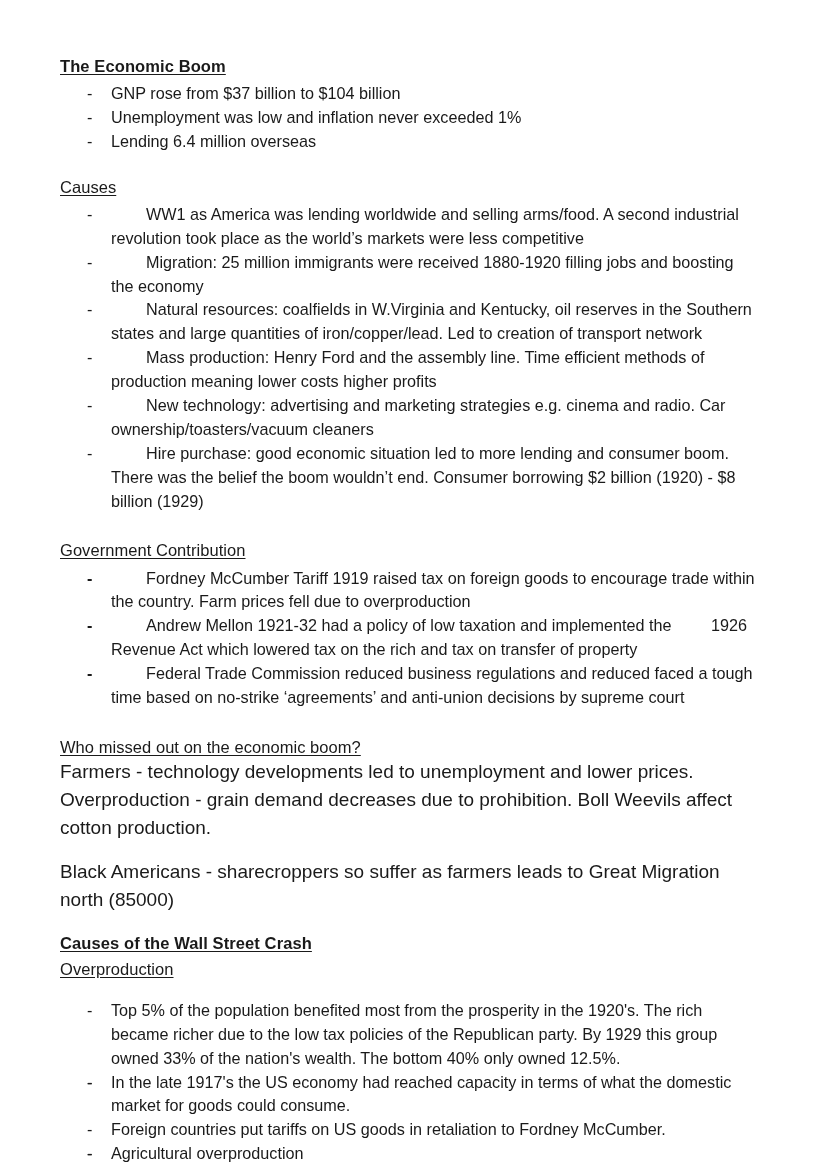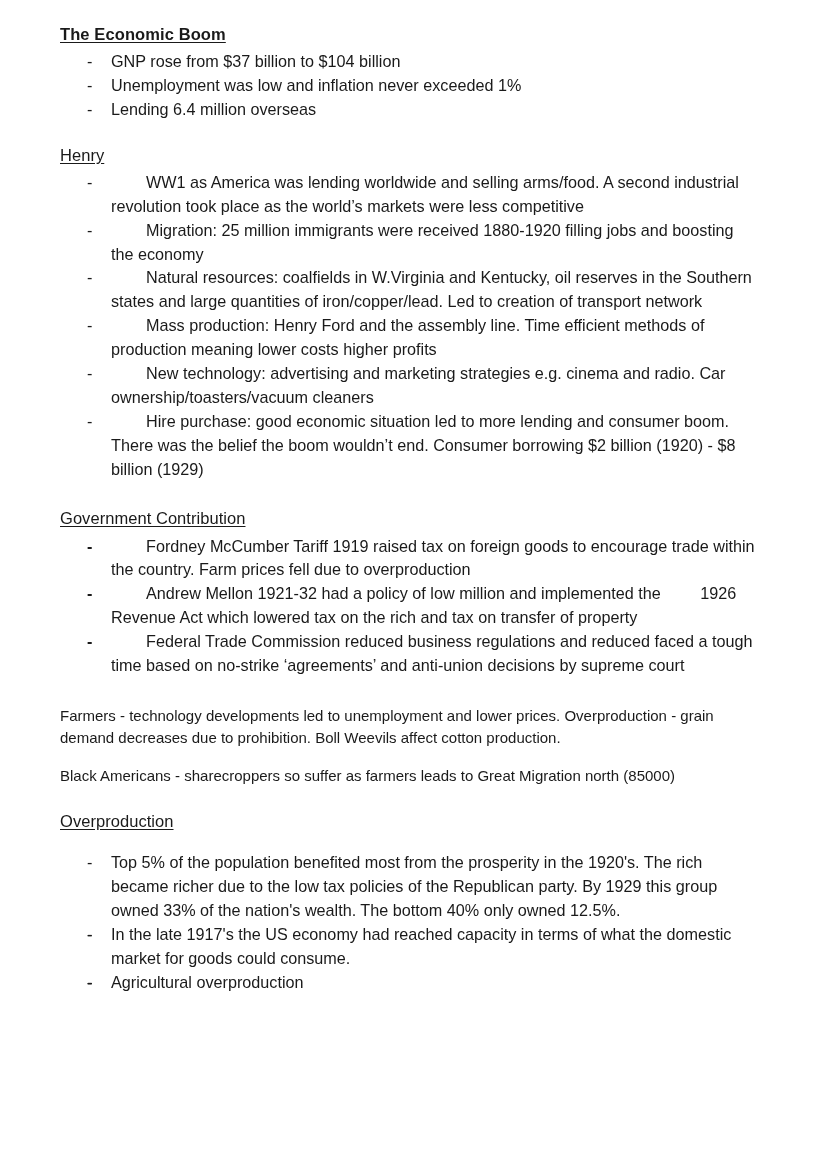--- a/index.html
+++ b/index.html
@@ -16,21 +16,21 @@
     -webkit-font-smoothing: antialiased;
     overflow: hidden;
   }
 
   .page {
     position: relative;
     width: 828px;
     height: 1169px;
     background: #ffffff;
     box-sizing: border-box;
-    padding: 24px 73px 0 60px;
+    padding: 56px 73px 0 60px;
   }
 
   
   .h-major {
     font-size: 16.5px;
     font-weight: bold;
     line-height: 1.28;
     text-decoration: underline;
     text-underline-offset: 2px;
     margin: 0;
@@ -41,21 +41,21 @@
     font-weight: normal;
     line-height: 1.28;
     text-decoration: underline;
     text-underline-offset: 2px;
     margin: 0;
     letter-spacing: 0.05px;
   }
 
   
   .para {
-    font-size: 15px;
+    font-size: 19px;
     line-height: 1.47;
     margin: 0;
     max-width: 697px;
   }
 
   
   .blist {
     list-style: none;
     margin: 0;
     padding: 0;
@@ -108,21 +108,21 @@
       <span>Unemployment was low and inflation never exceeded 1%</span>
     </li>
     <li class="bitem">
       <span class="dash">-</span>
       <span>Lending 6.4 million overseas</span>
     </li>
   </ul>
 
   <div class="gap-lg"></div>
 
-  <h2 class="h-minor">Henry</h2>
+  <h2 class="h-minor">Causes</h2>
   <div class="gap-sm"></div>
   <ul class="blist">
     <li class="bitem">
       <span class="dash">-</span>
       <b>WW1</b><span> as America was lending worldwide and selling arms/food. A second industrial revolution took place as the world’s markets were less competitive</span>
     </li>
     <li class="bitem">
       <span class="dash">-</span>
       <b>Migration</b><span>: 25 million immigrants were received 1880-1920 filling jobs and boosting the economy</span>
     </li>
@@ -148,54 +148,57 @@
 
   <h2 class="h-minor">Government Contribution</h2>
   <div class="gap-sm"></div>
   <ul class="blist bold-dashes">
     <li class="bitem">
       <span class="dash">-</span>
       <b>Fordney McCumber Tariff 1919</b><span> raised tax on foreign goods to encourage trade within the country. Farm prices fell due to overproduction</span>
     </li>
     <li class="bitem">
       <span class="dash">-</span>
-      <b>Andrew Mellon 1921-32</b><span> had a policy of low million and implemented the </span><b>1926 Revenue Act</b><span> which lowered tax on the rich and tax on transfer of property</span>
+      <b>Andrew Mellon 1921-32</b><span> had a policy of low taxation and implemented the </span><b>1926 Revenue Act</b><span> which lowered tax on the rich and tax on transfer of property</span>
     </li>
     <li class="bitem">
       <span class="dash">-</span>
       <b>Federal Trade Commission</b><span> reduced business regulations and reduced faced a tough time based on no-strike ‘agreements’ and anti-union decisions by supreme court</span>
     </li>
   </ul>
 
   <div class="gap-xl"></div>
 
+  <h2 class="h-minor">Who missed out on the economic boom?</h2>
   <p class="para">Farmers - technology developments led to unemployment and lower prices. Overproduction - grain demand decreases due to prohibition. Boll Weevils affect cotton production.</p>
   <div class="gap-para"></div>
   <p class="para">Black Americans - sharecroppers so suffer as farmers leads to Great Migration north (85000)</p>
 
   <div class="gap-md"></div>
 
+  <h1 class="h-major">Causes of the Wall Street Crash</h1>
   <div class="gap-sm"></div>
 
   <h2 class="h-minor">Overproduction</h2>
   <div class="gap-md"></div>
   <ul class="blist">
     <li class="bitem">
       <span class="dash">-</span>
       <span>Top 5% of the population benefited most from the prosperity in the 1920's. The rich became richer due to the low tax policies of the Republican party. By 1929 this group owned 33% of the nation's wealth. The bottom 40% only owned 12.5%.</span>
     </li>
     <li class="bitem">
       <span class="dash">-</span>
     </li>
     <li class="bitem">
       <span class="dash">-</span>
       <span>In the late 1917's the US economy had reached capacity in terms of what the domestic market for goods could consume.</span>
     </li>
     <li class="bitem">
       <span class="dash">-</span>
+      <span>Foreign countries put tariffs on US goods in retaliation to Fordney McCumber.</span>
     </li>
     <li class="bitem">
       <span class="dash">-</span>
     </li>
     <li class="bitem">
       <span class="dash">-</span>
       <span>Agricultural overproduction</span>
     </li>
   </ul>
 

